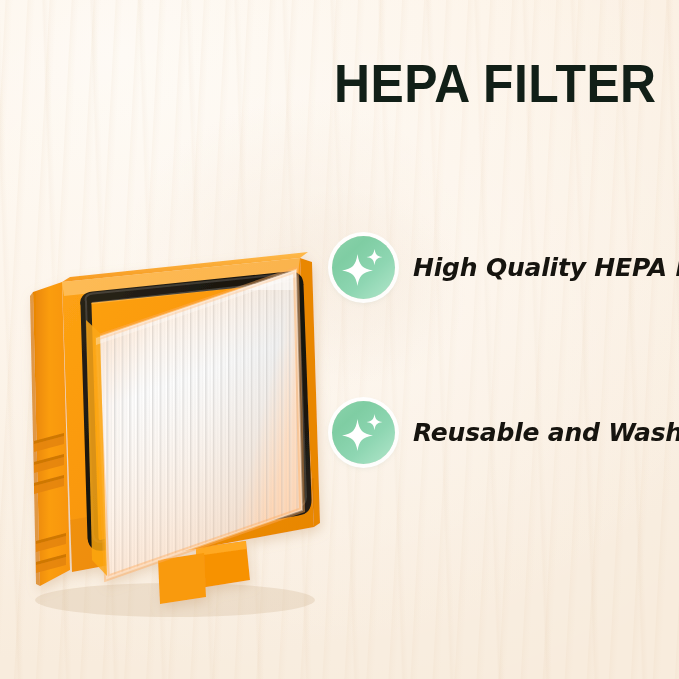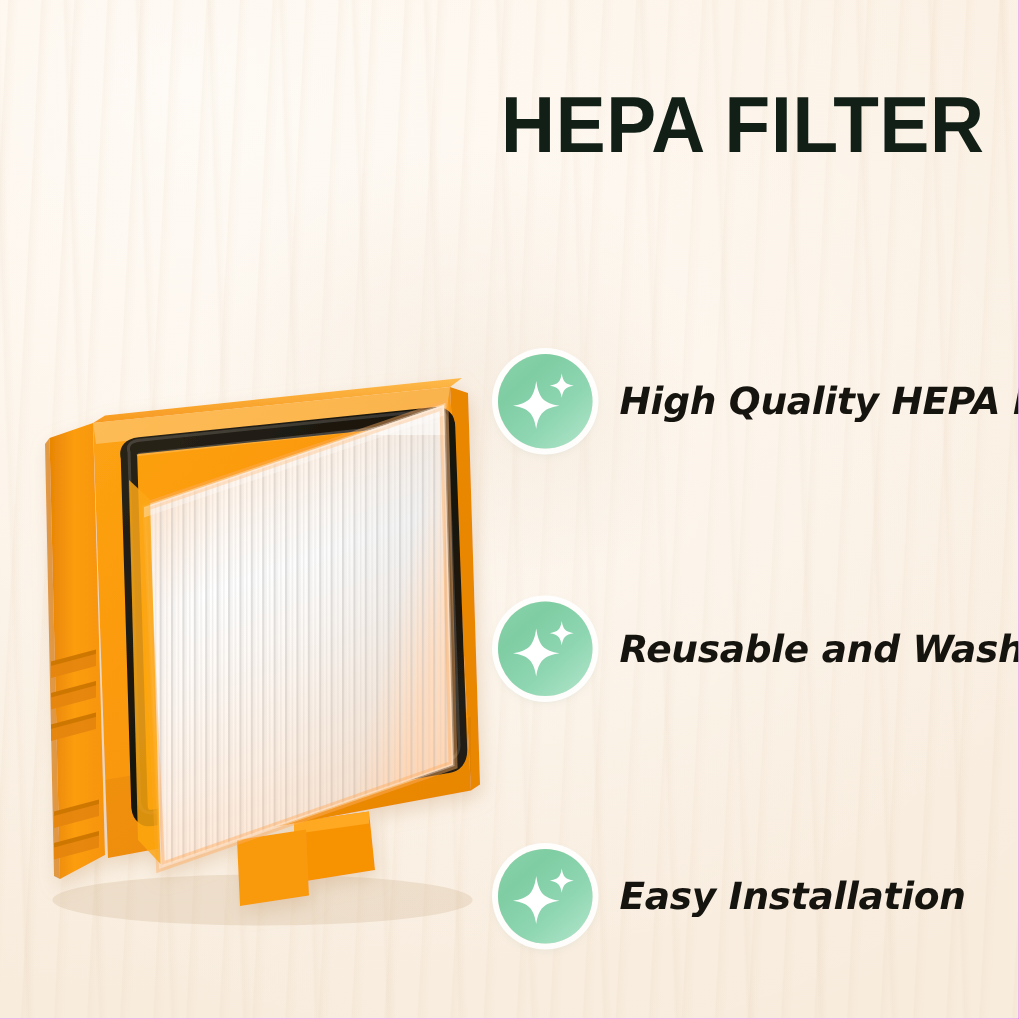--- a/index.html
+++ b/index.html
@@ -286,25 +286,14 @@
       <svg viewBox="0 0 63 63" xmlns="http://www.w3.org/2000/svg" aria-hidden="true">
         <path d="M25.5 18 C27.2 29.5 30.5 32.8 41 34.5 C30.5 36.2 27.2 39.5 25.5 50
                  C23.8 39.5 20.5 36.2 10 34.5 C20.5 32.8 23.8 29.5 25.5 18 Z" fill="#ffffff"></path>
         <path d="M42.5 13 C43.4 18.6 45 20.2 50.5 21.1 C45 22 43.4 23.6 42.5 29.2
                  C41.6 23.6 40 22 34.5 21.1 C40 20.2 41.6 18.6 42.5 13 Z" fill="#ffffff"></path>
       </svg>
     </div>
     <div class="feature-label">Reusable and Washable</div>
   </div>
 
-  <div class="feature feature-3">
-    <div class="badge">
-      <svg viewBox="0 0 63 63" xmlns="http://www.w3.org/2000/svg" aria-hidden="true">
-        <path d="M25.5 18 C27.2 29.5 30.5 32.8 41 34.5 C30.5 36.2 27.2 39.5 25.5 50
-                 C23.8 39.5 20.5 36.2 10 34.5 C20.5 32.8 23.8 29.5 25.5 18 Z" fill="#ffffff"></path>
-        <path d="M42.5 13 C43.4 18.6 45 20.2 50.5 21.1 C45 22 43.4 23.6 42.5 29.2
-                 C41.6 23.6 40 22 34.5 21.1 C40 20.2 41.6 18.6 42.5 13 Z" fill="#ffffff"></path>
-      </svg>
-    </div>
-    <div class="feature-label">Easy Installation</div>
-  </div>
 
 </div>
 
 </body></html>

